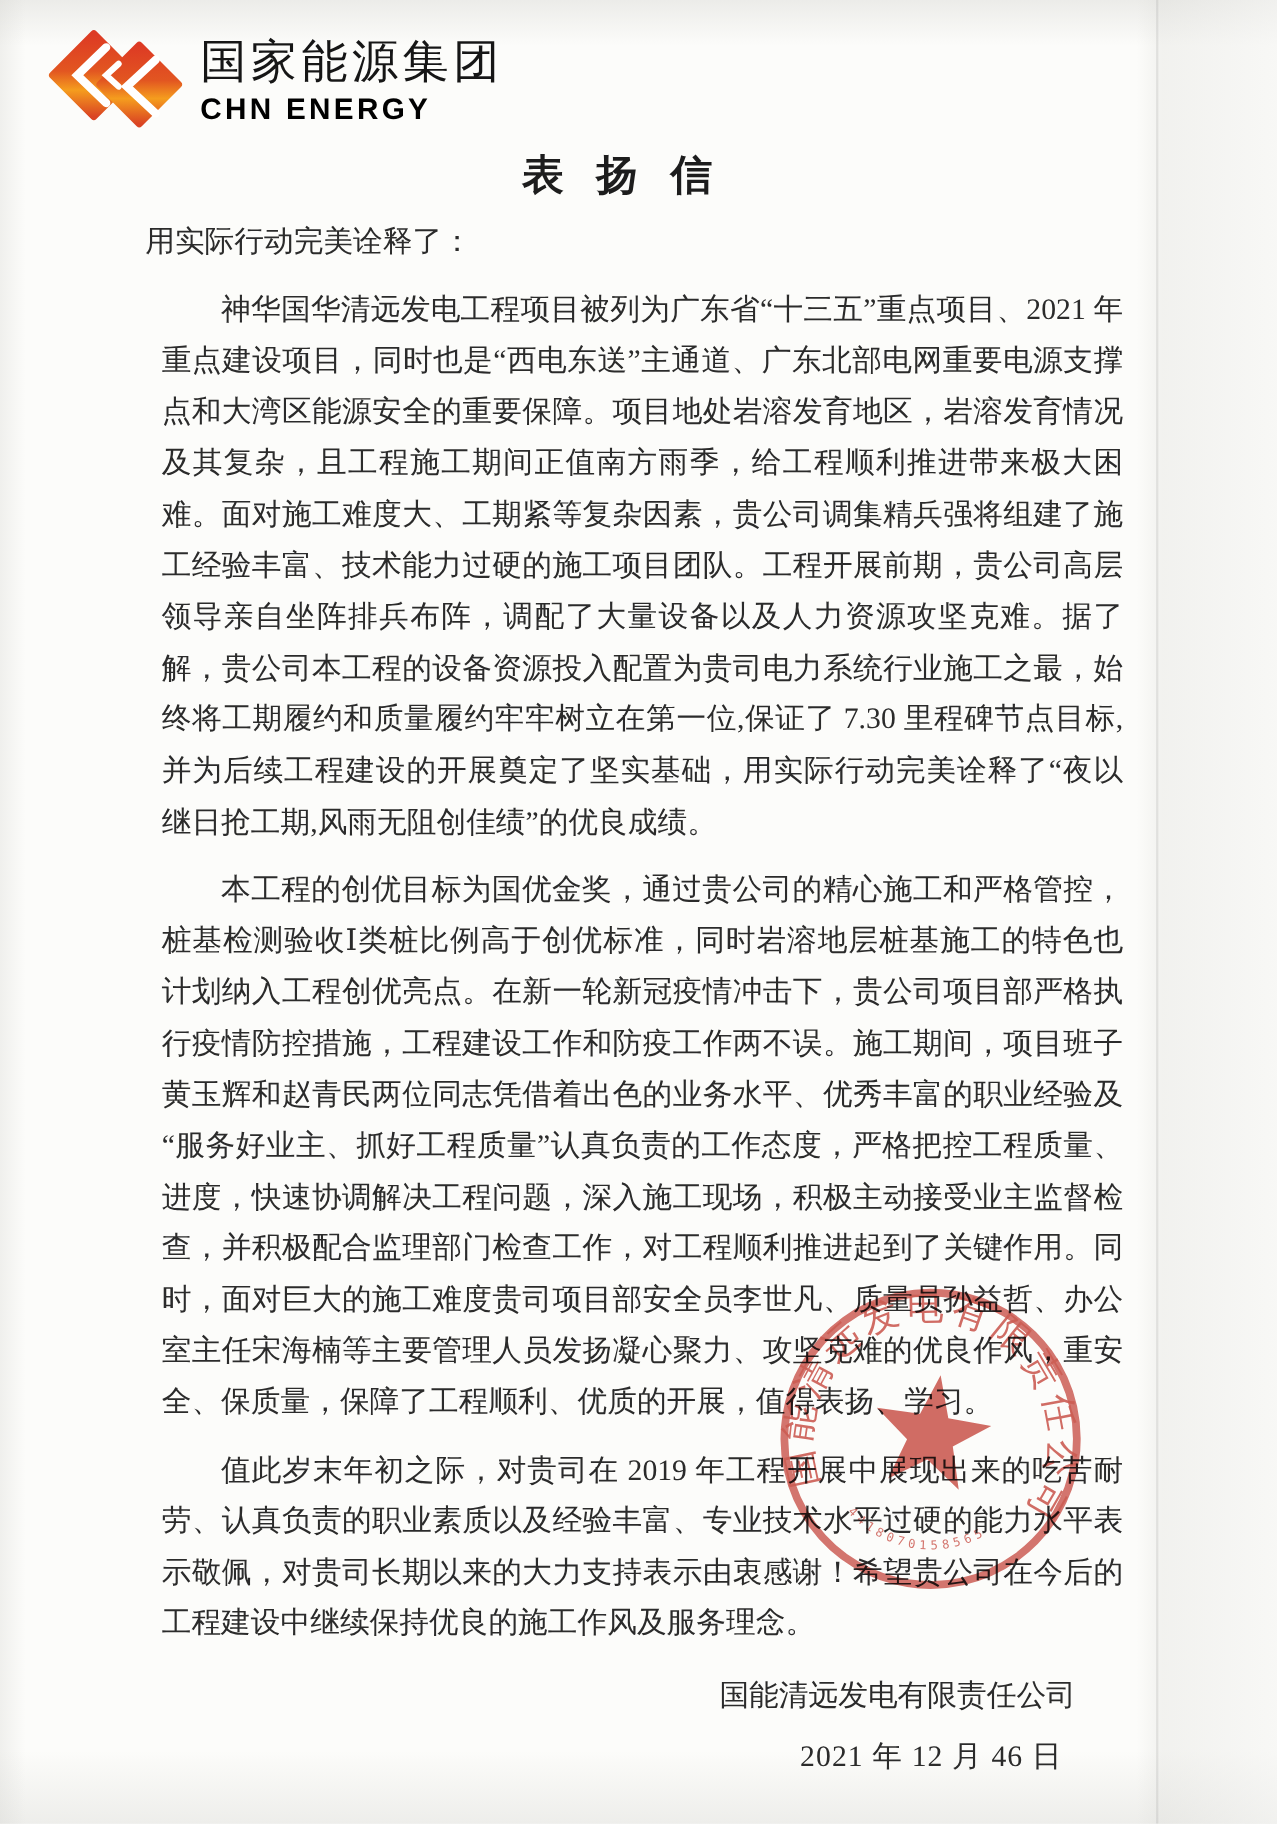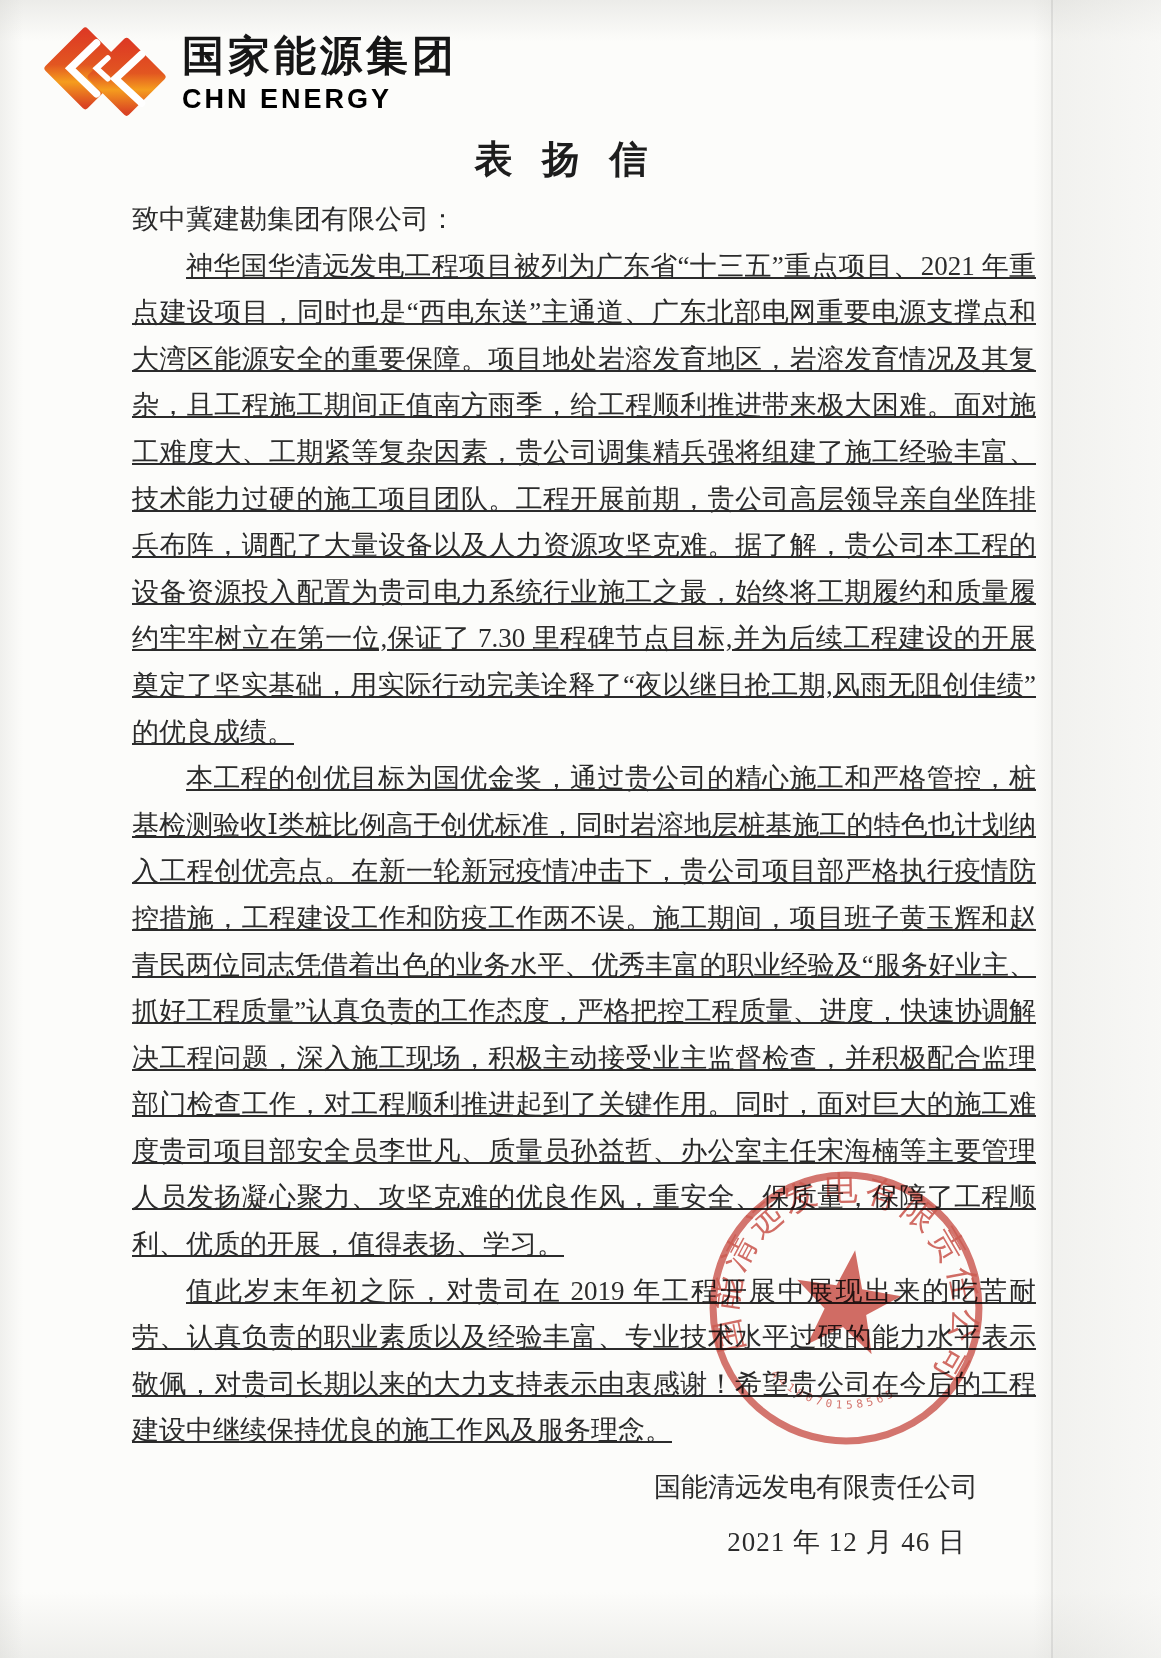--- a/index.html
+++ b/index.html
@@ -20,21 +20,21 @@
   }
   
   .letterhead {
     position: absolute; top: 26px; left: 44px;
     display: flex; align-items: center; gap: 16px;
   }
   .logo-mark { width: 122px; height: 96px; flex: 0 0 auto; }
   .logo-text { display: flex; flex-direction: column; justify-content: center; }
   .logo-cn {
     font-family: "Liberation Sans", "DejaVu Sans", sans-serif;
-    font-size: 42px; font-weight: 700; color: #161616;
+    font-size: 42px; font-weight: 400; color: #161616;
     letter-spacing: 4px; line-height: 1.1;
   }
   .logo-en {
     font-family: "Liberation Sans", "DejaVu Sans", sans-serif;
     font-size: 27px; font-weight: 700; color: #000000;
     letter-spacing: 3px; margin-top: 4px;
   }
   
   .title {
     position: absolute; top: 134px; left: 0; width: 1052px;
@@ -42,21 +42,21 @@
     font-size: 38px; font-weight: 700; letter-spacing: 10px;
     color: #1d1d1d;
     margin-left: 40px;
   }
   .content {
     position: absolute; top: 196px; left: 132px; width: 904px;
     font-size: 27px; line-height: 46.6px;
     text-align: justify;
   }
   .salutation { margin: 0 0 0 0; }
-  .para { margin: 0; text-indent: 2em; text-decoration: underline; }
+  .para { margin: 15px; text-indent: 2em; }
   .sign-block {
     margin-top: 6px;
     text-align: right;
     line-height: 55px;
   }
   .sign-company { padding-right: 58px; }
   .sign-date { padding-right: 70px; letter-spacing: 1px; }
   
   .seal {
     position: absolute; left: 700px; top: 1162px;
@@ -91,21 +91,21 @@
   </svg>
   <div class="logo-text">
     <div class="logo-cn">国家能源集团</div>
     <div class="logo-en">CHN ENERGY</div>
   </div>
 </div>
 
 <div class="title">表 扬 信</div>
 
 <div class="content">
-  <p class="salutation">致中冀建勘集团有限公司：</p>
+  <p class="salutation">用实际行动完美诠释了：</p>
   <p class="para">神华国华清远发电工程项目被列为广东省“十三五”重点项目、2021 年重点建设项目，同时也是“西电东送”主通道、广东北部电网重要电源支撑点和大湾区能源安全的重要保障。项目地处岩溶发育地区，岩溶发育情况及其复杂，且工程施工期间正值南方雨季，给工程顺利推进带来极大困难。面对施工难度大、工期紧等复杂因素，贵公司调集精兵强将组建了施工经验丰富、技术能力过硬的施工项目团队。工程开展前期，贵公司高层领导亲自坐阵排兵布阵，调配了大量设备以及人力资源攻坚克难。据了解，贵公司本工程的设备资源投入配置为贵司电力系统行业施工之最，始终将工期履约和质量履约牢牢树立在第一位,保证了 7.30 里程碑节点目标,并为后续工程建设的开展奠定了坚实基础，用实际行动完美诠释了“夜以继日抢工期,风雨无阻创佳绩”的优良成绩。</p>
   <p class="para">本工程的创优目标为国优金奖，通过贵公司的精心施工和严格管控，桩基检测验收Ⅰ类桩比例高于创优标准，同时岩溶地层桩基施工的特色也计划纳入工程创优亮点。在新一轮新冠疫情冲击下，贵公司项目部严格执行疫情防控措施，工程建设工作和防疫工作两不误。施工期间，项目班子黄玉辉和赵青民两位同志凭借着出色的业务水平、优秀丰富的职业经验及“服务好业主、抓好工程质量”认真负责的工作态度，严格把控工程质量、进度，快速协调解决工程问题，深入施工现场，积极主动接受业主监督检查，并积极配合监理部门检查工作，对工程顺利推进起到了关键作用。同时，面对巨大的施工难度贵司项目部安全员李世凡、质量员孙益哲、办公室主任宋海楠等主要管理人员发扬凝心聚力、攻坚克难的优良作风，重安全、保质量，保障了工程顺利、优质的开展，值得表扬、学习。</p>
   <p class="para">值此岁末年初之际，对贵司在 2019 年工程开展中展现出来的吃苦耐劳、认真负责的职业素质以及经验丰富、专业技术水平过硬的能力水平表示敬佩，对贵司长期以来的大力支持表示由衷感谢！希望贵公司在今后的工程建设中继续保持优良的施工作风及服务理念。</p>
   <div class="sign-block">
     <div class="sign-company">国能清远发电有限责任公司</div>
     <div class="sign-date">2021 年 12 月 46 日</div>
   </div>
 </div>
 
 <svg class="seal" viewBox="0 0 290 290" aria-hidden="true">

